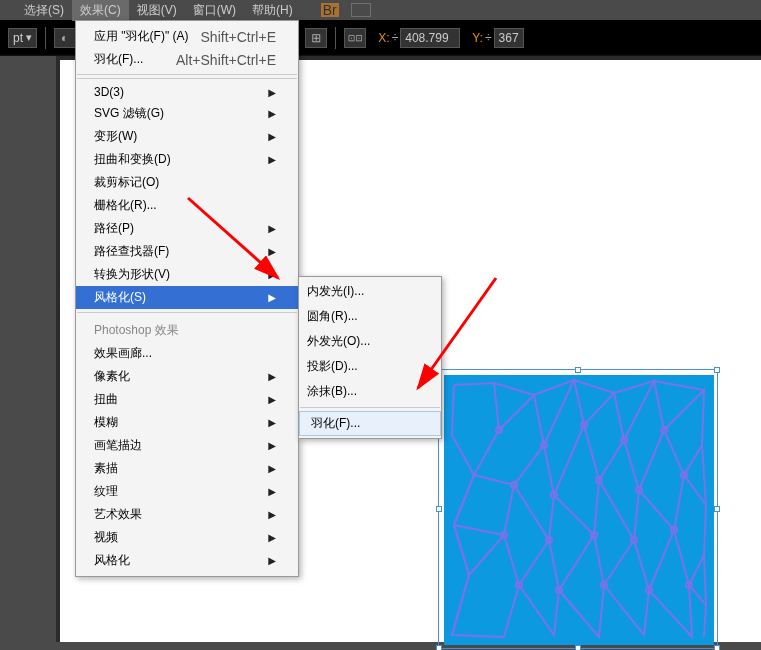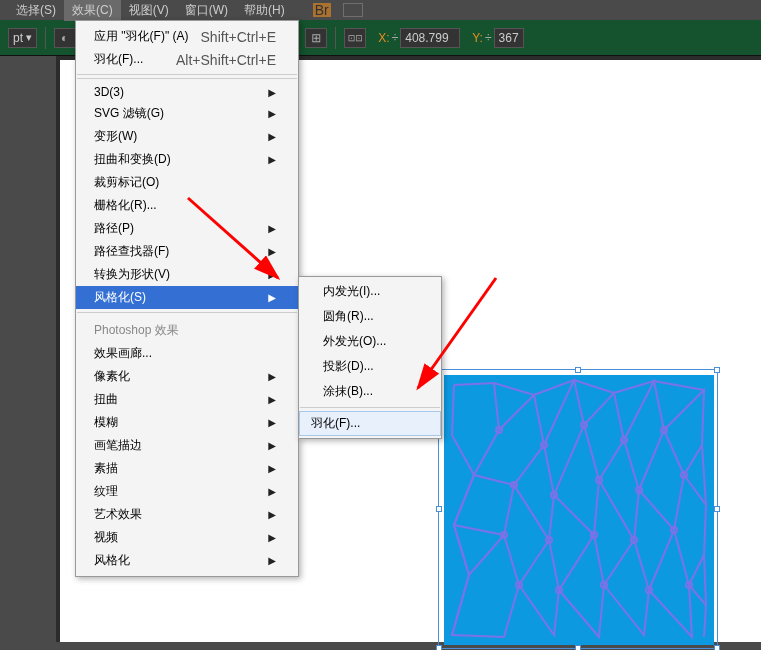--- a/index.html
+++ b/index.html
@@ -1,22 +1,22 @@
 <!DOCTYPE html>
 <html><head>
 <meta charset="utf-8">
 <style>
 *{margin:0;padding:0;box-sizing:border-box;font-family:"Microsoft YaHei",sans-serif;font-size:12px}
 body{width:761px;height:650px;background:#4a4a4a;overflow:hidden;position:relative}
-.menubar{background:#4a4a4a;height:20px;display:flex;align-items:center;padding-left:8px;color:#ccc}
+.menubar{background:#4a4a4a;height:20px;display:flex;align-items:center;padding-left:16px;color:#ccc}
 .menubar .menu-item{padding:2px 8px;cursor:pointer}
 .menubar .menu-item.active{background:#6a6a6a}
 .menubar .icon-group{display:flex;gap:12px;margin-left:20px;align-items:center}
 .menubar .tool-icon{width:16px;height:16px;background:#888;opacity:.6}
-.toolbar{background:#14532d;height:36px;display:flex;align-items:center;padding:0 8px;color:#999;gap:8px;border-bottom:1px solid #111}
+.toolbar{background:#000000;height:36px;display:flex;align-items:center;padding:0 8px;color:#999;gap:8px;border-bottom:1px solid #111}
 .toolbar .field-box{background:#333;border:1px solid #555;padding:2px 4px;color:#ccc;font-size:11px;display:inline-flex;align-items:center}
 .toolbar .label{color:#ea8c1f;font-size:12px}
 .toolbar .sep{width:1px;height:22px;background:#555}
 .toolbar .swatch{width:22px;height:18px;background:#ddd;border:1px solid #555}
 .toolbar .icon-btn{width:22px;height:20px;background:#333;border:1px solid #555;display:inline-flex;align-items:center;justify-content:center;color:#aaa}
 .toolbar .coord-group{display:flex;align-items:center;gap:2px;margin-left:4px}
 .canvas-area{position:absolute;left:56px;top:56px;right:0;bottom:8px;background:#2b2b2b}
 .artboard{position:absolute;left:4px;top:4px;right:0;bottom:0;background:#fff}
 .selected-obj{position:absolute;left:378px;top:309px;width:280px;height:280px;border:1px solid #4a90d9}
 .selected-obj .handle{position:absolute;width:6px;height:6px;background:#fff;border:1px solid #4a90d9}
@@ -27,21 +27,21 @@
 .blue-square{position:absolute;left:5px;top:5px;width:270px;height:270px;background:#0d99e0}
 .dropdown{position:absolute;left:75px;top:20px;width:224px;background:#f4f4f4;border:1px solid #999;box-shadow:2px 2px 6px rgba(0,0,0,.3);z-index:100;padding:4px 0}
 .dropdown .m-item{padding:3px 22px 3px 18px;color:#000;display:flex;justify-content:space-between;align-items:center;cursor:default;position:relative}
 .dropdown .m-item.section{color:#888;padding-top:6px}
 .dropdown .m-item.highlight{background:#3470d4;color:#fff}
 .dropdown .m-item .arrow{font-size:10px;color:#222}
 .dropdown .m-item.highlight .arrow{color:#fff}
 .dropdown .divider{height:1px;background:#ccc;margin:3px 1px}
 .dropdown .shortcut{color:#555;font-size:14px}
 .submenu{position:absolute;left:298px;top:276px;width:144px;background:#f4f4f4;border:1px solid #999;box-shadow:2px 2px 6px rgba(0,0,0,.3);z-index:101;padding:2px 0}
-.submenu .m-item{padding:4px 24px;color:#000;cursor:default;position:relative}
+.submenu .m-item{padding:4px 8px;color:#000;cursor:default;position:relative}
 .submenu .m-item.hover{background:#e8f0fb;border:1px solid #a8c8ea;padding:3px 11px}
 .submenu .divider{height:1px;background:#ccc;margin:3px 1px}
 .arrow-anno{position:absolute;z-index:200}
 .arrow-anno svg{overflow:visible}
 </style>
 </head>
 <body>
 
 <div class="menubar">
   <span class="menu-item">选择(S)</span>

